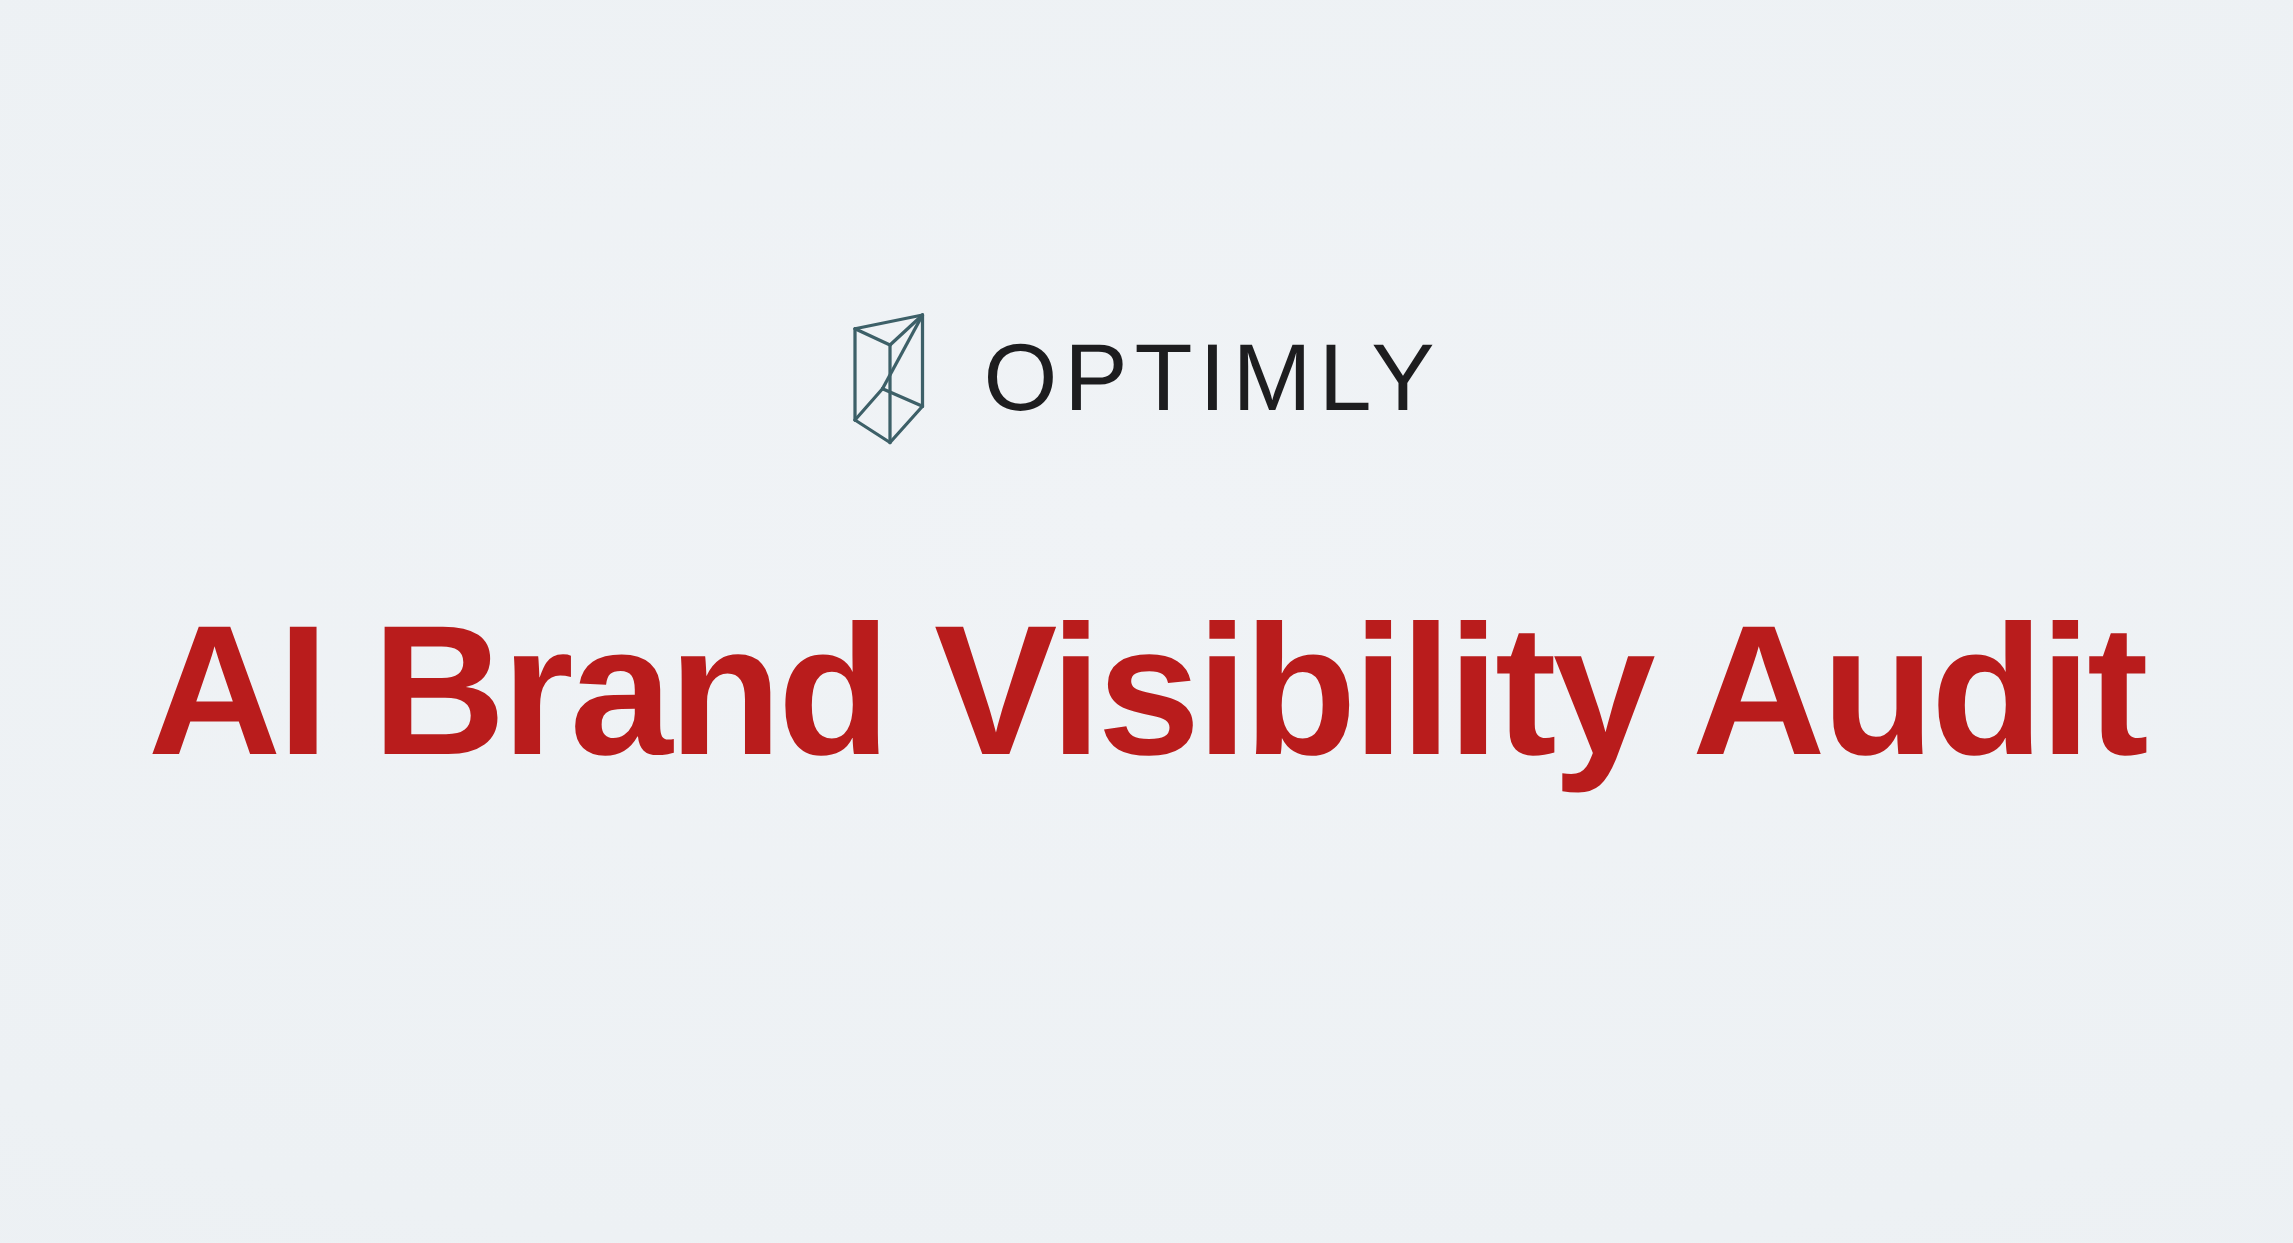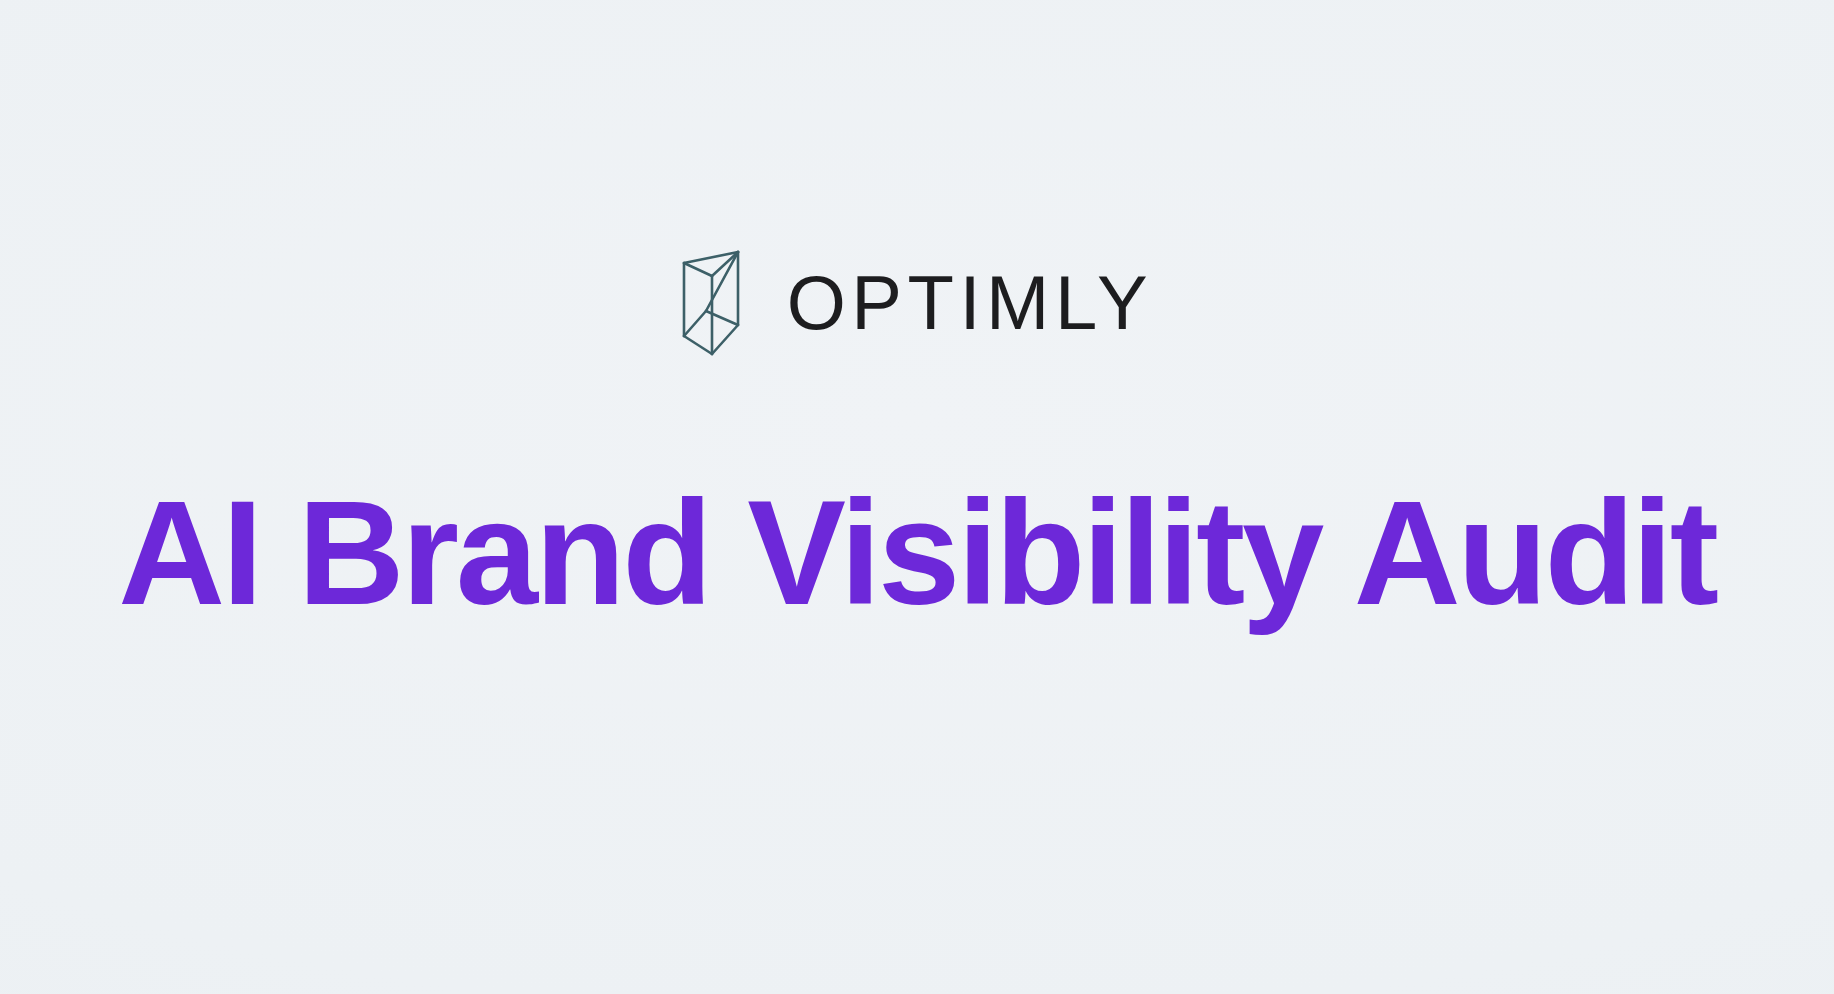--- a/index.html
+++ b/index.html
@@ -67,21 +67,21 @@
   .headline {
     position: absolute;
     top: 470px;
     left: 0;
     right: 0;
     text-align: center;
     font-family: "Liberation Sans", sans-serif;
     font-size: 148px;
     font-weight: 700;
     letter-spacing: -3.2px;
-    color: #6d28d9;
+    color: #b91c1c;
     line-height: 1.12;
     white-space: nowrap;
   }
 </style>
 </head>
 <body>
 
 <div class="slide">
 
   <div class="brand-lockup">

